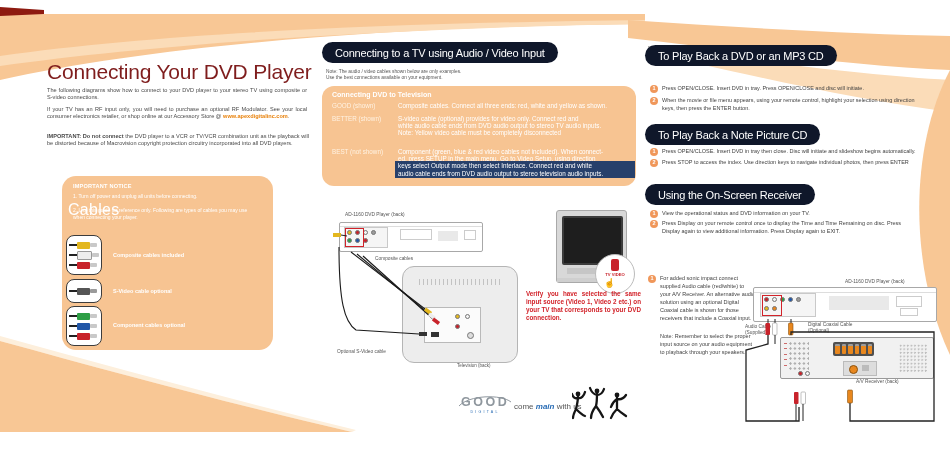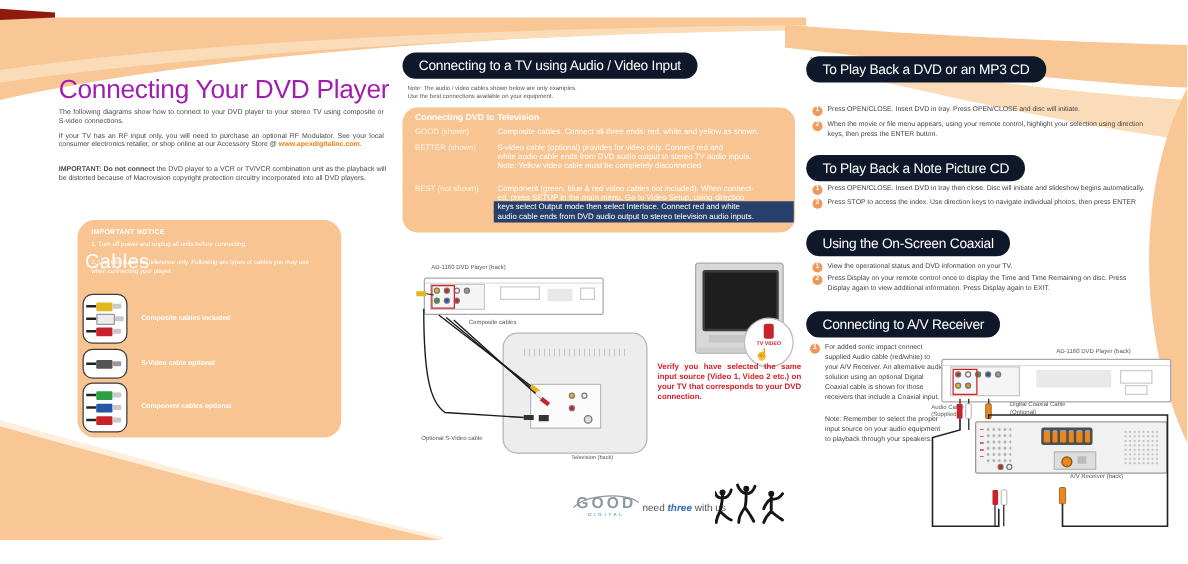--- a/index.html
+++ b/index.html
@@ -5,21 +5,21 @@
   html,body{margin:0;padding:0}
   body{width:950px;height:451px;position:relative;background:#fff;
        font-family:"Liberation Sans",sans-serif;overflow:hidden;color:#3f3f3f}
   #page{position:absolute;inset:0}
   .abs{position:absolute}
   svg{display:block}
   
   .pill{position:absolute;background:#0f172a;color:#fff;border-radius:13px;
         padding:5px 13px 4px;font-size:11px;letter-spacing:-.2px;white-space:nowrap}
   
-  .title{font-size:21px;font-weight:400;color:#a21caf;margin:0;letter-spacing:-.2px}
+  .title{font-size:21px;font-weight:400;color:#7f1d1d;margin:0;letter-spacing:-.2px}
   .para{margin:0;font-size:5.6px;line-height:1.25;text-align:justify;color:#4a4a4a}
   .link{color:#E8820C;font-weight:bold;text-decoration:none}
   .noticeBox{background:#F7C492;border-radius:14px;padding:7px 11px;box-sizing:border-box}
   .nTitle{font-size:5.6px;font-weight:bold;color:#fff;letter-spacing:.2px}
   .nItem{font-size:5px;line-height:1.5;color:#fff;margin-top:4px}
   .cablesTitle{position:absolute;font-size:16px;color:#fff;font-weight:400;letter-spacing:.3px}
   .cableIcon{position:absolute;width:36px;background:#fff;border:1.2px solid #3c3c3c;border-radius:8px;
              box-sizing:border-box;display:flex;flex-direction:column;justify-content:center;gap:3px;padding:4px 0 4px 2px}
   .plugRow{display:flex;align-items:center;height:7px}
   .wire{width:8px;height:1.5px;background:#222;border:0}
@@ -215,21 +215,21 @@
 
   <div class="verify" style="left:526px;top:290px;width:115px">Verify you have selected the same input source (Video 1, Video 2 etc.) on your TV that corresponds to your DVD connection.</div>
 
   <div class="abs" style="left:461px;top:395px">
     <div class="apex">GOOD</div>
     <svg style="position:absolute;left:-4px;top:-3px" width="56" height="22">
       <path d="M2,14 C12,3 44,2 54,10" stroke="#8F979E" stroke-width="1" fill="none"></path>
     </svg>
     <div class="digital">DIGITAL</div>
   </div>
-  <div class="tagline" style="left:514px;top:402px"><span>need </span><span class="em">three</span><span> with us</span></div>
+  <div class="tagline" style="left:514px;top:402px"><span>come </span><span class="em">main</span><span> with us</span></div>
   <svg class="abs" style="left:572px;top:386px" width="58" height="34">
     <g stroke="#151515" stroke-width="2.3" stroke-linecap="round" fill="none">
       <circle cx="6" cy="8" r="2.4" fill="#151515" stroke="none"></circle>
       <path d="M6,10 C6,15 5,19 4,23 M4,23 C2,27 1,30 1,32 M4,23 C7,26 10,29 13,30 M6,12 C3,13 1,11 0,8 M6,12 C9,13 12,10 13,6"></path>
       <circle cx="25" cy="5" r="2.4" fill="#151515" stroke="none"></circle>
       <path d="M25,7 C25,12 25,16 24,20 M24,20 C21,24 19,28 19,32 M24,20 C27,24 29,27 31,31 M25,9 C21,8 19,5 18,2 M25,9 C29,9 31,6 32,3"></path>
       <circle cx="45" cy="9" r="2.4" fill="#151515" stroke="none"></circle>
       <path d="M45,11 C45,16 45,19 45,23 M45,23 C42,26 40,29 39,32 M45,23 C48,26 51,28 54,30 M45,13 C42,15 40,18 39,21 M45,13 C49,14 52,12 54,9"></path>
     </g>
   </svg>
@@ -250,31 +250,30 @@
   <div class="pill" style="left:645px;top:124px">To Play Back a Note Picture CD</div>
   <div class="ritem" style="left:650px;top:148px;width:286px">
     <span class="num">1</span>
     <span>Press OPEN/CLOSE.  Insert DVD in tray then close.  Disc will initiate and slideshow begins automatically.</span>
   </div>
   <div class="ritem" style="left:650px;top:159px;width:286px">
     <span class="num">2</span>
     <span>Press STOP to access the index.  Use direction keys to navigate individual photos, then press ENTER</span>
   </div>
 
-  <div class="pill" style="left:645px;top:184px">Using the On-Screen Coaxial</div>
+  <div class="pill" style="left:645px;top:184px">Using the On-Screen Receiver</div>
   <div class="ritem" style="left:650px;top:210px;width:276px">
     <span class="num">1</span>
     <span>View the operational status and DVD information on your TV.</span>
   </div>
   <div class="ritem" style="left:650px;top:220px;width:262px">
     <span class="num">2</span>
     <span>Press Display on your remote control once to display the Time and Time Remaining on disc. Press Display again to view additional information.  Press Display again to EXIT.</span>
   </div>
 
-  <div class="pill" style="left:645px;top:249px">Connecting to A/V Receiver</div>
   <div class="ritem" style="left:648px;top:275px;width:108px">
     <span class="num">1</span>
     <span>For added sonic impact connect supplied Audio cable (red/white) to your A/V Receiver.  An alternative audio solution using an optional Digital Coaxial cable is shown for those receivers that include a Coaxial input.</span>
   </div>
   <div class="abs" style="left:660px;top:333px;width:98px;font-size:5.5px;line-height:1.45;color:#3f3f3f">Note:  Remember to select the proper input source on your audio equipment to playback through your speakers.</div>
 
   <div class="tiny" style="left:845px;top:279px">AD-1160  DVD Player (back)</div>
   <div class="device" style="left:753px;top:287px;width:182px;height:33px">
     <div style="position:absolute;left:0;top:4px;width:100%;height:1px;background:#ddd"></div>
     <div class="jpanel" style="left:6px;top:5px;width:54px;height:22px">

